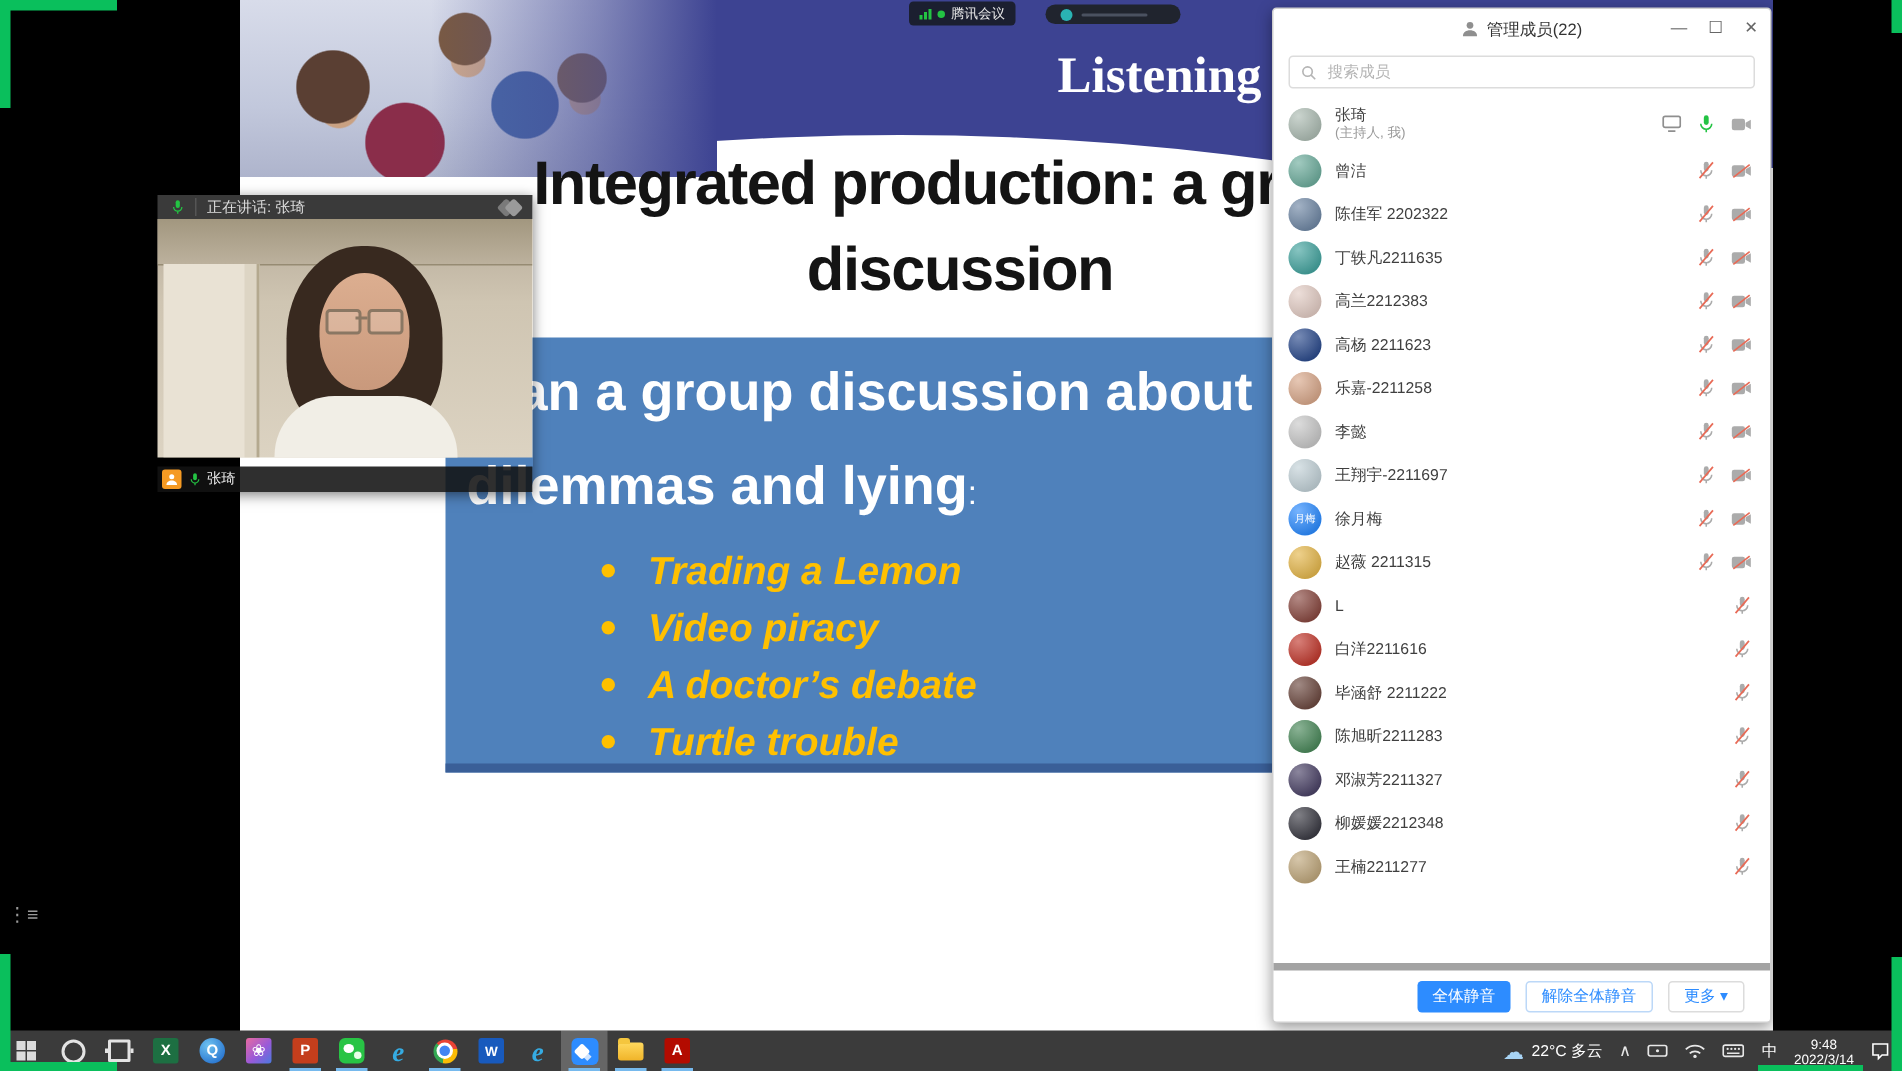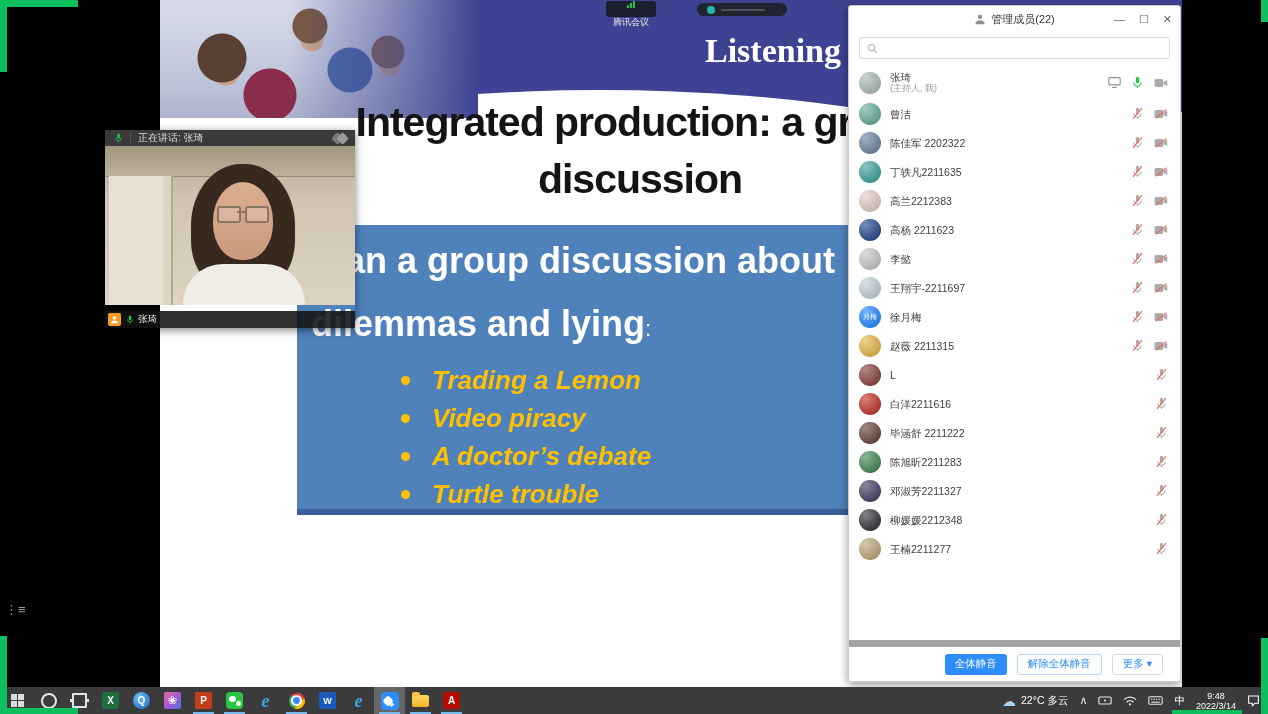--- a/index.html
+++ b/index.html
@@ -29,21 +29,21 @@
   #banner-title{position:absolute;left:545px;top:32px;color:#fff;font-family:"Liberation Serif","DejaVu Serif",serif;font-size:34px;font-weight:bold;}
   #slide-title{position:absolute;left:0;top:94px;width:960px;text-align:center;color:#141414;font-weight:800;font-size:41px;line-height:57px;letter-spacing:-1px;}
   #blue-box{position:absolute;left:137px;top:225px;width:766px;height:284px;background:#4f81bb;border-bottom:6px solid #3a5f98;}
   #box-heading{position:absolute;left:14px;top:4px;color:#fff;font-weight:800;font-size:36px;line-height:63px;white-space:nowrap;}
   #box-heading .colon{font-size:22px;font-weight:400;}
   #box-bullets{position:absolute;left:0;top:128px;margin:0;padding:8px 0 0 104px;list-style:none;}
   #box-bullets li{display:flex;align-items:center;color:#ffc000;font-weight:bold;font-style:italic;font-size:26px;line-height:38px;white-space:nowrap;}
   #box-bullets li::before{content:"";width:9px;height:9px;border-radius:50%;background:#ffc000;margin-right:22px;flex:0 0 auto;}
 
   
-  #mtg-badge{position:absolute;left:606px;top:1px;height:16px;background:rgba(24,28,40,.92);border-radius:3px;display:flex;align-items:center;gap:4px;padding:0 7px;z-index:15;flex-direction:column;}
+  #mtg-badge{position:absolute;left:606px;top:1px;height:16px;background:rgba(24,28,40,.92);border-radius:3px;display:flex;align-items:center;gap:4px;padding:0 7px;z-index:15;}
   #mtg-badge .bars{display:flex;align-items:flex-end;gap:1px;}
   #mtg-badge .bars i{width:2px;background:#23c343;display:block;}
   #mtg-badge .dot{width:5px;height:5px;border-radius:50%;background:#23c343;}
   #mtg-badge .lbl{color:#e8e8e8;font-size:9px;}
   
   #float-pill{position:absolute;left:697px;top:3px;width:90px;height:13px;background:#20242e;border-radius:7px;display:flex;align-items:center;z-index:14;}
   #float-pill .knob{width:8px;height:8px;border-radius:50%;background:#2ab3b3;margin-left:10px;}
   #float-pill .track{width:44px;height:2px;background:#4a5160;margin-left:6px;border-radius:1px;}
 
   
@@ -78,21 +78,21 @@
   #member-list{position:absolute;left:0;top:58px;right:0;bottom:34px;overflow:hidden;padding-top:2px;}
   .member-row{display:flex;align-items:center;height:29px;padding:0 12px 0 10px;}
   .member-row.host{height:33px;}
   .avatar{width:22px;height:22px;border-radius:50%;flex:0 0 auto;margin-right:9px;position:relative;overflow:hidden;display:flex;align-items:center;justify-content:center;}
   .avatar::after{content:"";position:absolute;inset:0;border-radius:50%;background:radial-gradient(circle at 30% 25%,rgba(255,255,255,.35),rgba(0,0,0,.12) 75%);}
   .avatar i{font-style:normal;color:#fff;font-size:7px;z-index:1;}
   .m-col{display:flex;flex-direction:column;justify-content:center;min-width:0;}
   .m-name{color:#3f3f3f;font-size:10.5px;line-height:12px;white-space:nowrap;}
   .m-sub{color:#9a9a9a;font-size:9px;line-height:11px;}
   .row-icons{margin-left:auto;display:flex;align-items:center;gap:10px;}
-  #p-footer{position:absolute;left:0;right:0;bottom:0;height:34px;border-top:7px solid #a3a3a3;display:flex;align-items:center;justify-content:flex-end;gap:10px;padding-right:17px;}
+  #p-footer{position:absolute;left:0;right:0;bottom:0;height:34px;border-top:5px solid #a3a3a3;display:flex;align-items:center;justify-content:flex-end;gap:10px;padding-right:17px;}
   .btn{height:21px;font-size:10.5px;border-radius:3px;display:flex;align-items:center;padding:0 10px;cursor:pointer;box-sizing:border-box;}
   .btn-primary{background:#2d8cff;color:#fff;}
   .btn-outline{background:#fff;color:#2d8cff;border:1px solid #bcd8f8;}
   .btn-more{background:#fff;color:#2d8cff;border:1px solid #dcdcdc;}
 
   
   #taskbar{position:absolute;left:0;bottom:0;width:1268px;height:27px;background:#3b3b3b;z-index:20;display:flex;align-items:stretch;}
   #tb-apps{display:flex;align-items:stretch;padding-left:2px;}
   .tb-tile{position:relative;width:31px;display:flex;align-items:center;justify-content:center;cursor:pointer;}
   .tb-tile[data-active="true"]{background:rgba(255,255,255,.22);}
@@ -239,20 +239,21 @@
         <span>—</span>
         <span>☐</span>
         <span>✕</span>
       </span>
     </div>
     <div id="p-search">
       <svg width="11" height="11" viewBox="0 0 14 14">
           <circle cx="6" cy="6" r="4" fill="none" stroke="#b5b5b5" stroke-width="1.4"></circle>
           <line x1="9" y1="9" x2="12.5" y2="12.5" stroke="#b5b5b5" stroke-width="1.4"></line>
         </svg>
+      <input value="" placeholder="搜索成员" style="">
     </div>
     <div id="member-list">
 
         <div class="member-row host">
           <span class="avatar" style="background: rgb(174, 189, 180);">
             <i></i>
           </span>
           <span class="m-col">
             <span class="m-name">张琦</span>
             <span class="m-sub">(主持人, 我)</span>
@@ -394,20 +395,44 @@
             </svg>
 
             <svg width="14" height="12" viewBox="0 0 18 12">
               <rect x="0.7" y="1" width="11.3" height="10" rx="2" fill="#ababab"></rect>
               <path d="M12.5 4.5 17 2v8l-4.5-2.5z" fill="#ababab"></path>
               <line x1="2" y1="11.5" x2="16" y2="0.5" stroke="#e86a56" stroke-width="1.4"></line>
             </svg>
           </span>
         </div>
 
+        <div class="member-row">
+          <span class="avatar" style="background: rgb(217, 169, 140);">
+            <i></i>
+          </span>
+          <span class="m-col">
+            <span class="m-name">乐嘉-2211258</span>
+
+          </span>
+          <span class="row-icons">
+
+            <svg width="13" height="13" viewBox="0 0 16 16">
+              <rect x="6" y="1" width="4" height="8" rx="2" fill="#ababab"></rect>
+              <path d="M3.5 8a4.5 4.5 0 0 0 9 0" fill="none" stroke="#ababab" stroke-width="1.3"></path>
+              <line x1="8" y1="12.5" x2="8" y2="15" stroke="#ababab" stroke-width="1.3"></line>
+              <line x1="2.5" y1="14.5" x2="13.5" y2="1.5" stroke="#e86a56" stroke-width="1.4"></line>
+            </svg>
+
+            <svg width="14" height="12" viewBox="0 0 18 12">
+              <rect x="0.7" y="1" width="11.3" height="10" rx="2" fill="#ababab"></rect>
+              <path d="M12.5 4.5 17 2v8l-4.5-2.5z" fill="#ababab"></path>
+              <line x1="2" y1="11.5" x2="16" y2="0.5" stroke="#e86a56" stroke-width="1.4"></line>
+            </svg>
+          </span>
+        </div>
 
         <div class="member-row">
           <span class="avatar" style="background: rgb(201, 201, 201);">
             <i></i>
           </span>
           <span class="m-col">
             <span class="m-name">李懿</span>
 
           </span>
           <span class="row-icons">

